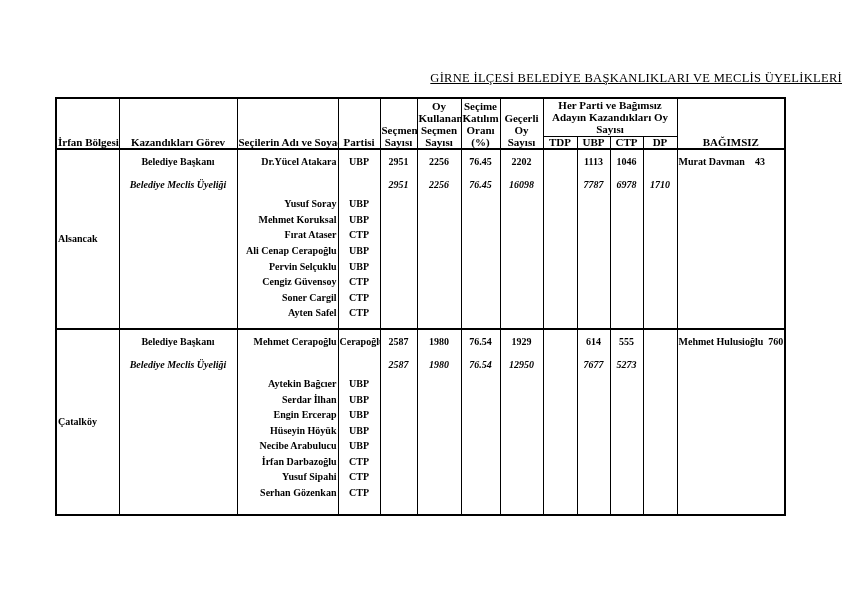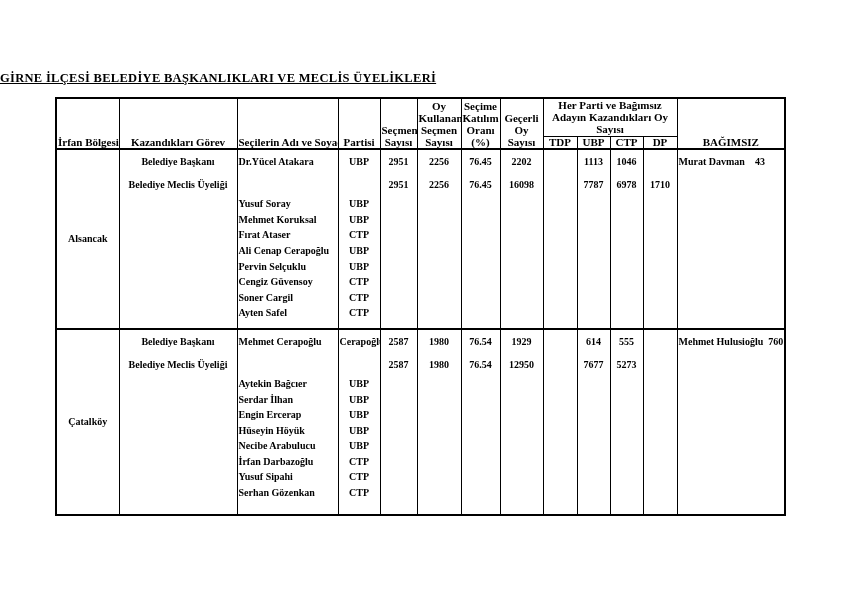--- a/index.html
+++ b/index.html
@@ -2,22 +2,22 @@
 <html><head>
 <meta charset="utf-8">
 <style>
   html,body{margin:0;padding:0;}
   body{
     width:842px;height:595px;background:#ffffff;position:relative;
     font-family:"Liberation Serif","DejaVu Serif",serif;color:#000;
     overflow:hidden;
   }
   .doc-title{
-    position:absolute;top:71px;left:0;right:0;text-align:left;
-    font-size:12.5px;font-weight:bold;letter-spacing:.3px;
+    position:absolute;top:71px;left:0;right:0;text-align:right;
+    font-size:12.5px;font-weight:normal;letter-spacing:.3px;
     text-decoration:underline;white-space:nowrap;
   }
   table.results{
     position:absolute;left:55px;top:97px;width:729px;
     border-collapse:collapse;table-layout:fixed;
     border:2px solid #000;
   }
   table.results th, table.results td{
     border-left:1px solid #000;border-right:1px solid #000;
     padding:0 1px;overflow:hidden;
@@ -28,27 +28,27 @@
   }
   thead tr.h1{height:38px;}
   thead tr.h2{height:12px;}
   thead th.span-head{border-bottom:1px solid #000;vertical-align:bottom;}
   thead th.nowrap{white-space:nowrap;}
   tbody.group{border-top:2px solid #000;}
   tbody.group td{
     font-size:10px;font-weight:bold;vertical-align:middle;line-height:1;
   }
   tr.mayor-row td{height:24px;}
-  tr.meclis-row td{height:22px;}
+  tr.meclis-row td{height:22px;font-style:italic;}
   tr.member-row td{height:15.6px;}
   tbody.group:nth-of-type(1) tr.spacer-row td{height:7px;}
   tbody.group:nth-of-type(2) tr.spacer-row td{height:13px;}
-  td.c-region{vertical-align:top;text-align:center;padding-top:4px;font-size:10.5px;}
+  td.c-region{vertical-align:top;padding-top:4px;font-size:10.5px;}
   td.c-office{text-align:center;padding-left:2px;white-space:nowrap;font-size:9.8px;}
-  td.c-name{text-align:left;padding-left:2px;white-space:nowrap;}
+  td.c-name{text-align:right;padding-left:2px;white-space:nowrap;}
   td.c-party{text-align:center;font-size:9.5px;white-space:nowrap;}
   td.c-voters,td.c-cast,td.c-turnout,td.c-valid,
   td.c-tdp,td.c-ubp,td.c-ctp,td.c-dp{text-align:center;font-size:9.5px;}
   td.c-independent{text-align:left;padding-left:3px;white-space:pre;font-size:9.5px;}
 </style>
 </head>
 <body>
 
 <div class="doc-title">GİRNE İLÇESİ BELEDİYE BAŞKANLIKLARI VE MECLİS ÜYELİKLERİ</div>
 

